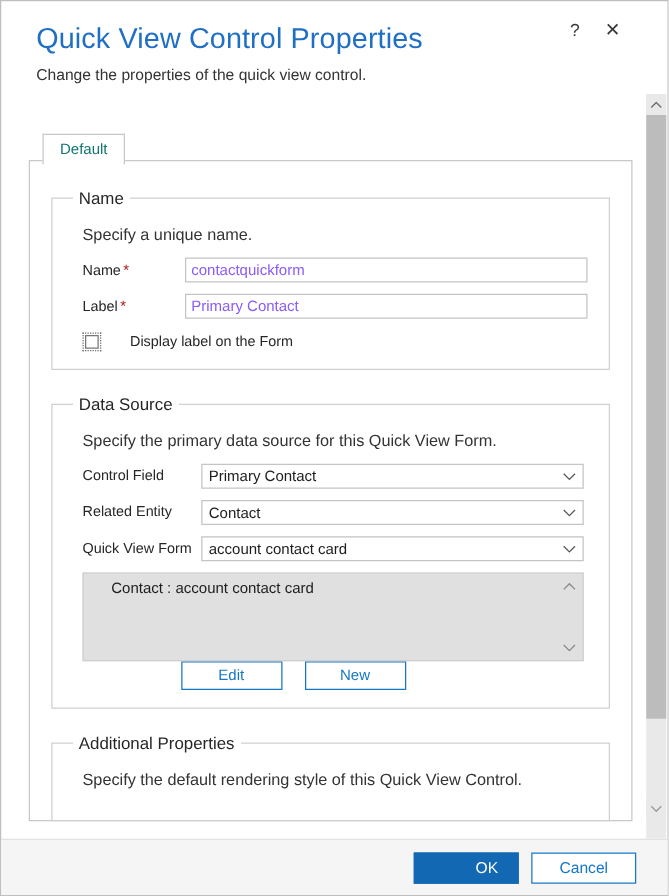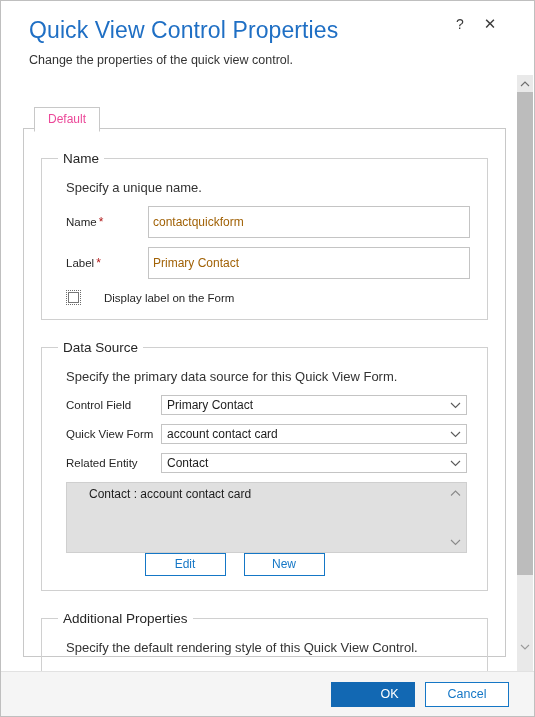--- a/index.html
+++ b/index.html
@@ -93,21 +93,21 @@
     top: 32px;
     display: flex;
     z-index: 3;
   }
   .tab {
     background: #ffffff;
     border: 1px solid #c8c8c8;
     border-bottom: 1px solid #ffffff;
     padding: 4px 13px 5px;
     font-size: 12px;
-    color: #ec4899;
+    color: #0f766e;
     line-height: 14px;
     cursor: pointer;
     position: relative;
     top: 0;
   }
   .tab-panel {
     position: absolute;
     left: 22px;
     top: 53px;
     right: 28px;
@@ -151,26 +151,26 @@
     padding-left: 10px;
     box-sizing: border-box;
   }
   .req {
     color: #b01717;
     font-size: 12px;
     margin-left: 2px;
   }
   .text-input {
     flex: 1 1 auto;
-    height: 32px;
+    height: 20px;
     border: 1px solid #c4c4c4;
     background: #ffffff;
     font-family: "Liberation Sans", sans-serif;
     font-size: 12px;
-    color: #a16207;
+    color: #8b5cf6;
     padding: 0 4px;
     box-sizing: border-box;
     outline: none;
     margin-right: 3px;
   }
 
   
   .cbrow {
     display: flex;
     align-items: center;
@@ -405,35 +405,35 @@
               <span class="val">Primary Contact</span>
               <span class="chev">
                 <svg width="11" height="7" viewBox="0 0 11 7">
                     <polyline points="1,1 5.5,5.5 10,1" fill="none" stroke="#5a5a5a" stroke-width="1.1"></polyline>
                   </svg>
               </span>
             </div>
           </div>
 
           <div class="row sel">
-            <div class="row-label">Quick View Form</div>
+            <div class="row-label">Related Entity</div>
             <div class="select">
-              <span class="val">account contact card</span>
+              <span class="val">Contact</span>
               <span class="chev">
                 <svg width="11" height="7" viewBox="0 0 11 7">
                     <polyline points="1,1 5.5,5.5 10,1" fill="none" stroke="#5a5a5a" stroke-width="1.1"></polyline>
                   </svg>
               </span>
             </div>
           </div>
 
           <div class="row sel">
-            <div class="row-label">Related Entity</div>
+            <div class="row-label">Quick View Form</div>
             <div class="select">
-              <span class="val">Contact</span>
+              <span class="val">account contact card</span>
               <span class="chev">
                 <svg width="11" height="7" viewBox="0 0 11 7">
                     <polyline points="1,1 5.5,5.5 10,1" fill="none" stroke="#5a5a5a" stroke-width="1.1"></polyline>
                   </svg>
               </span>
             </div>
           </div>
 
 
           <div class="listbox">

